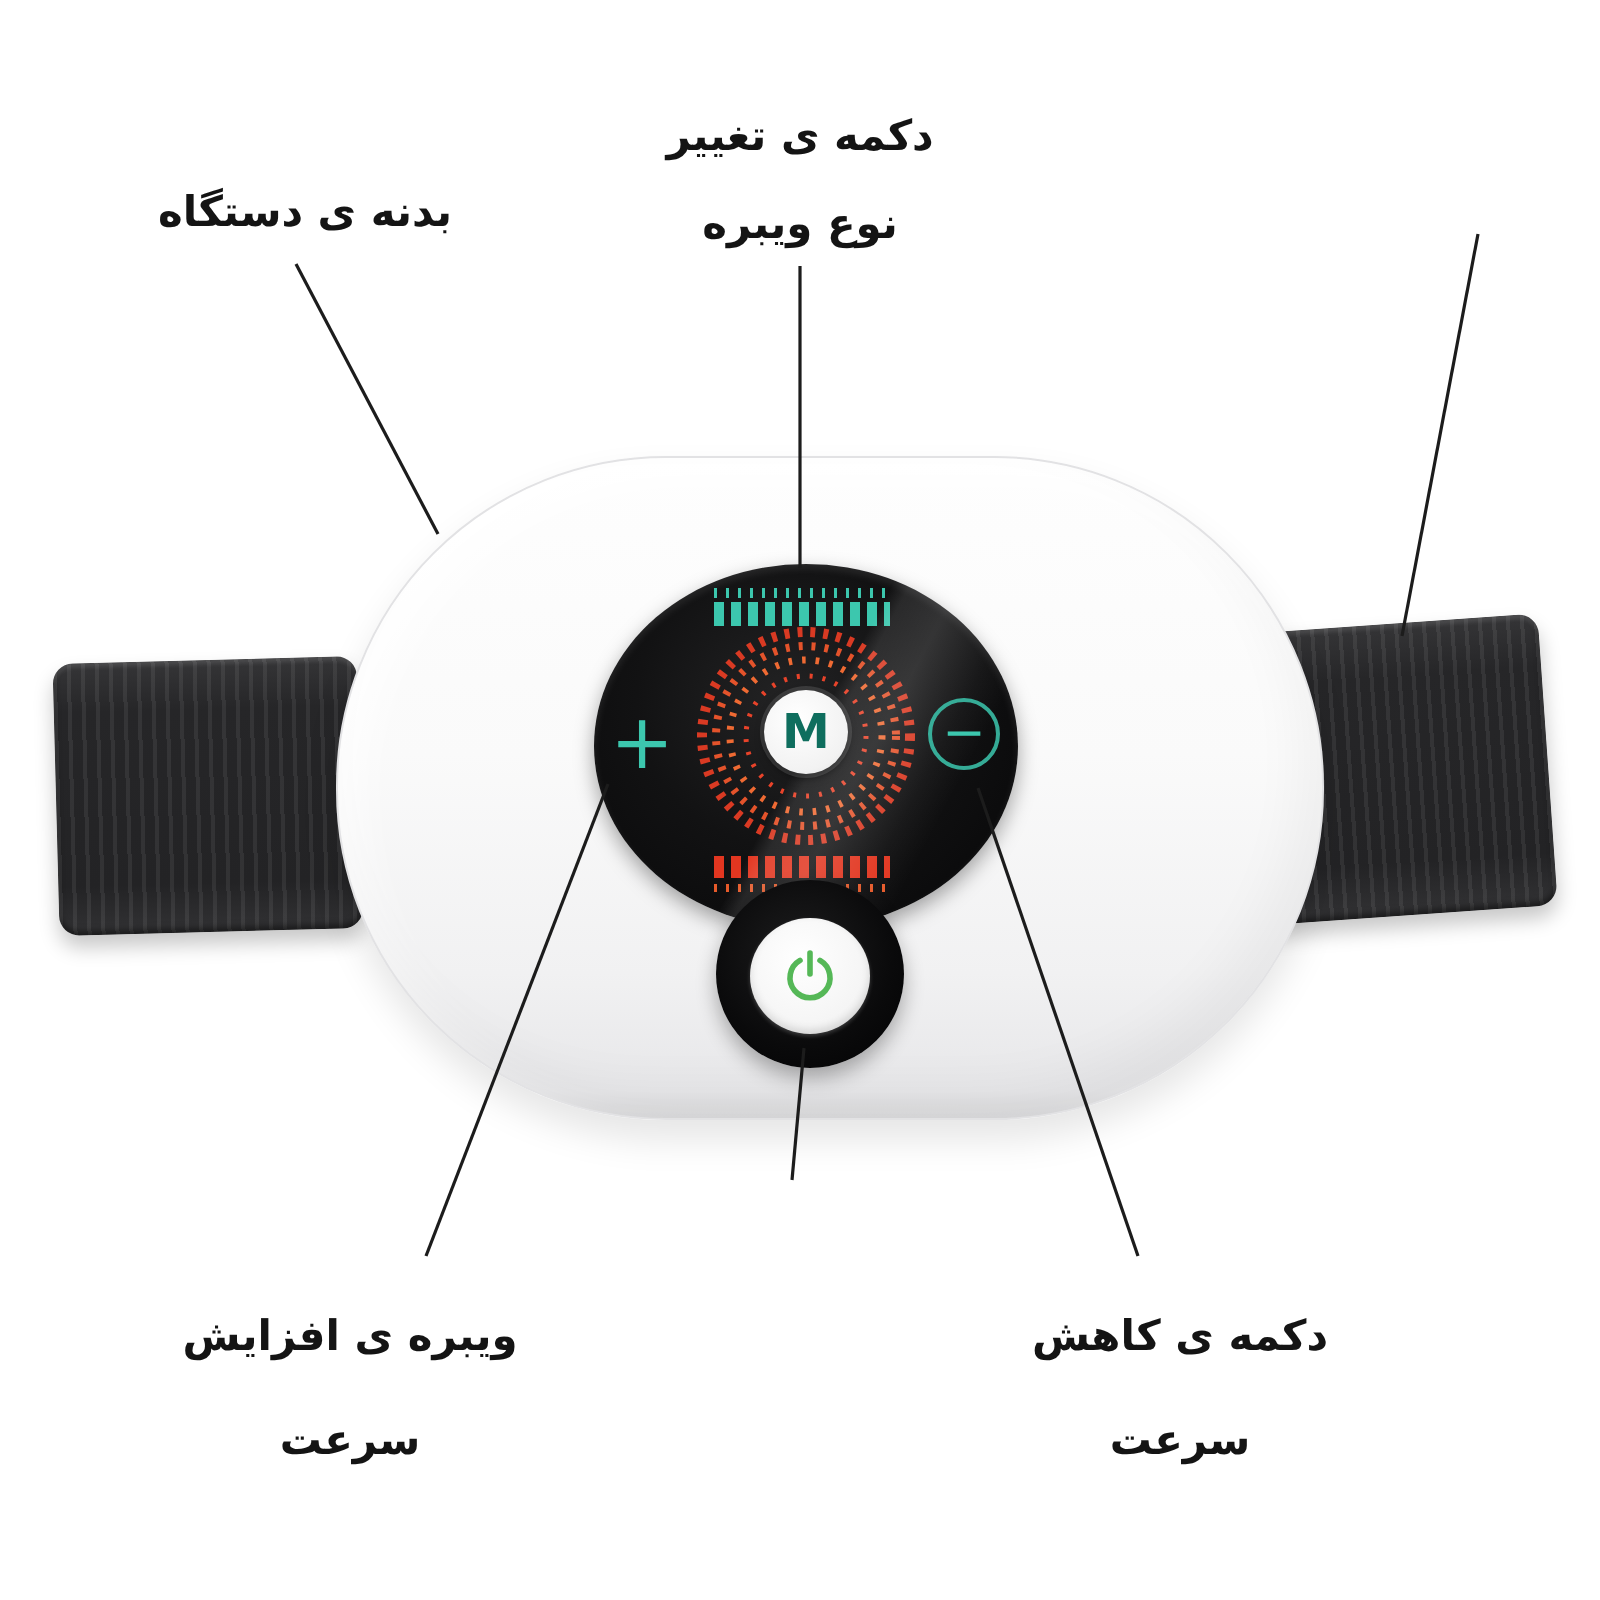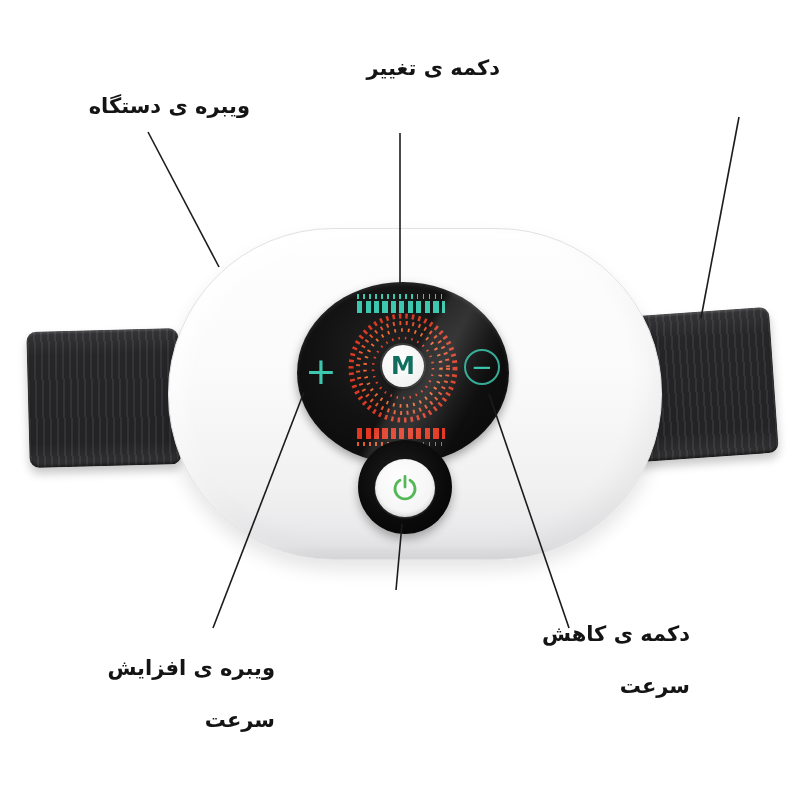--- a/index.html
+++ b/index.html
@@ -5,28 +5,28 @@
   * { margin:0; padding:0; box-sizing:border-box; }
   html,body { background:#fff; }
   .stage {
     position:relative; width:800px; height:800px; background:#ffffff;
     overflow:hidden; font-family:"DejaVu Sans", sans-serif;
   }
 
   
   .label {
     position:absolute; color:#141414; font-weight:700; font-size:21px;
-    direction:rtl; line-height:1.35;
+    text-align:center; direction:rtl; line-height:1.35;
   }
   .lbl-body      { left:55px;  top:92px;  width:195px; }
   .lbl-mode      { left:300px; top:46px;  width:200px; line-height:44px; }
   .lbl-belt      { left:655px; top:80px;  width:140px; }
   .lbl-increase  { left:75px;  top:642px; width:200px; line-height:52px; }
   .lbl-power     { left:275px; top:598px; width:235px; line-height:46px; }
-  .lbl-decrease  { left:490px; top:608px; width:200px; line-height:52px; }
+  .lbl-decrease  { left:490px; top:642px; width:200px; line-height:52px; }
 
   
   .lines { position:absolute; left:0; top:0; width:800px; height:800px; pointer-events:none; }
 
   
   .device { position:absolute; inset:0; }
 
   .strap {
     position:absolute; background:#2b2b2d; border-radius:10px;
     background-image:
@@ -153,24 +153,25 @@
 
   <svg class="lines" viewBox="0 0 800 800">
     <line x1="148" y1="132" x2="219" y2="267" stroke="#1c1c1c" stroke-width="1.6"></line>
     <line x1="400" y1="133" x2="400" y2="284" stroke="#1c1c1c" stroke-width="1.6"></line>
     <line x1="739" y1="117" x2="701" y2="318" stroke="#1c1c1c" stroke-width="1.6"></line>
     <line x1="213" y1="628" x2="304" y2="392" stroke="#1c1c1c" stroke-width="1.6"></line>
     <line x1="396" y1="590" x2="402" y2="524" stroke="#1c1c1c" stroke-width="1.6"></line>
     <line x1="569" y1="628" x2="489" y2="394" stroke="#1c1c1c" stroke-width="1.6"></line>
   </svg>
 
-  <div class="label lbl-body" dir="rtl">ویبره ی دستگاه</div>
+  <div class="label lbl-body" dir="rtl">بدنه ی دستگاه</div>
 
   <div class="label lbl-mode" dir="rtl">
     <div>دکمه ی تغییر</div>
+    <div>نوع ویبره</div>
   </div>
 
 
   <div class="label lbl-increase" dir="rtl">
     <div>ویبره ی افزایش</div>
     <div>سرعت</div>
   </div>
 
 
   <div class="label lbl-decrease" dir="rtl">

